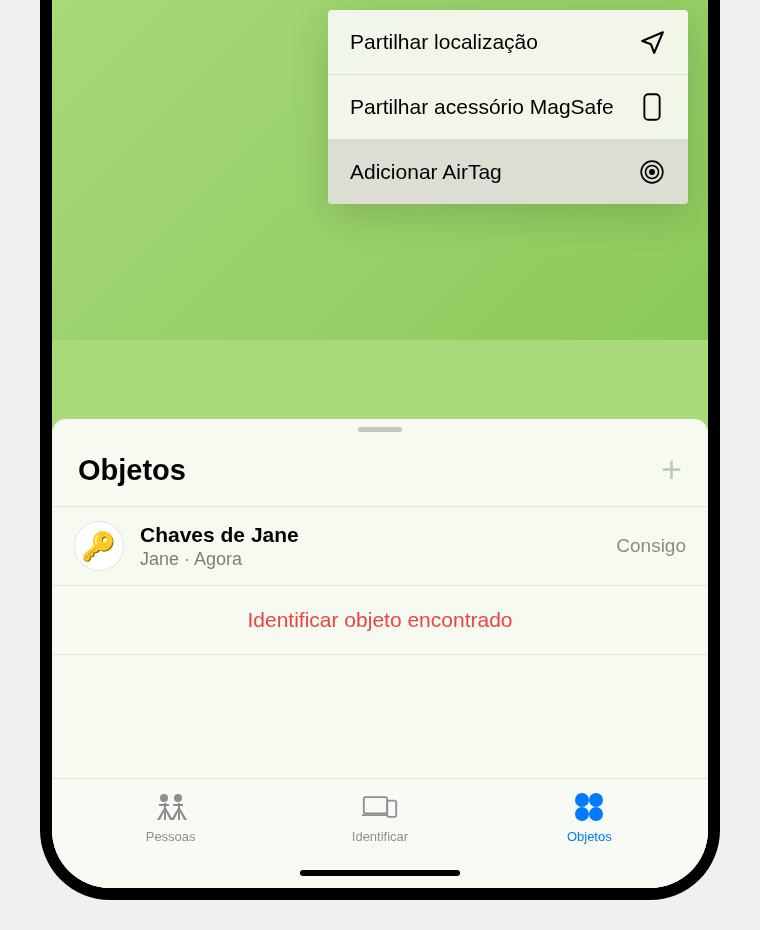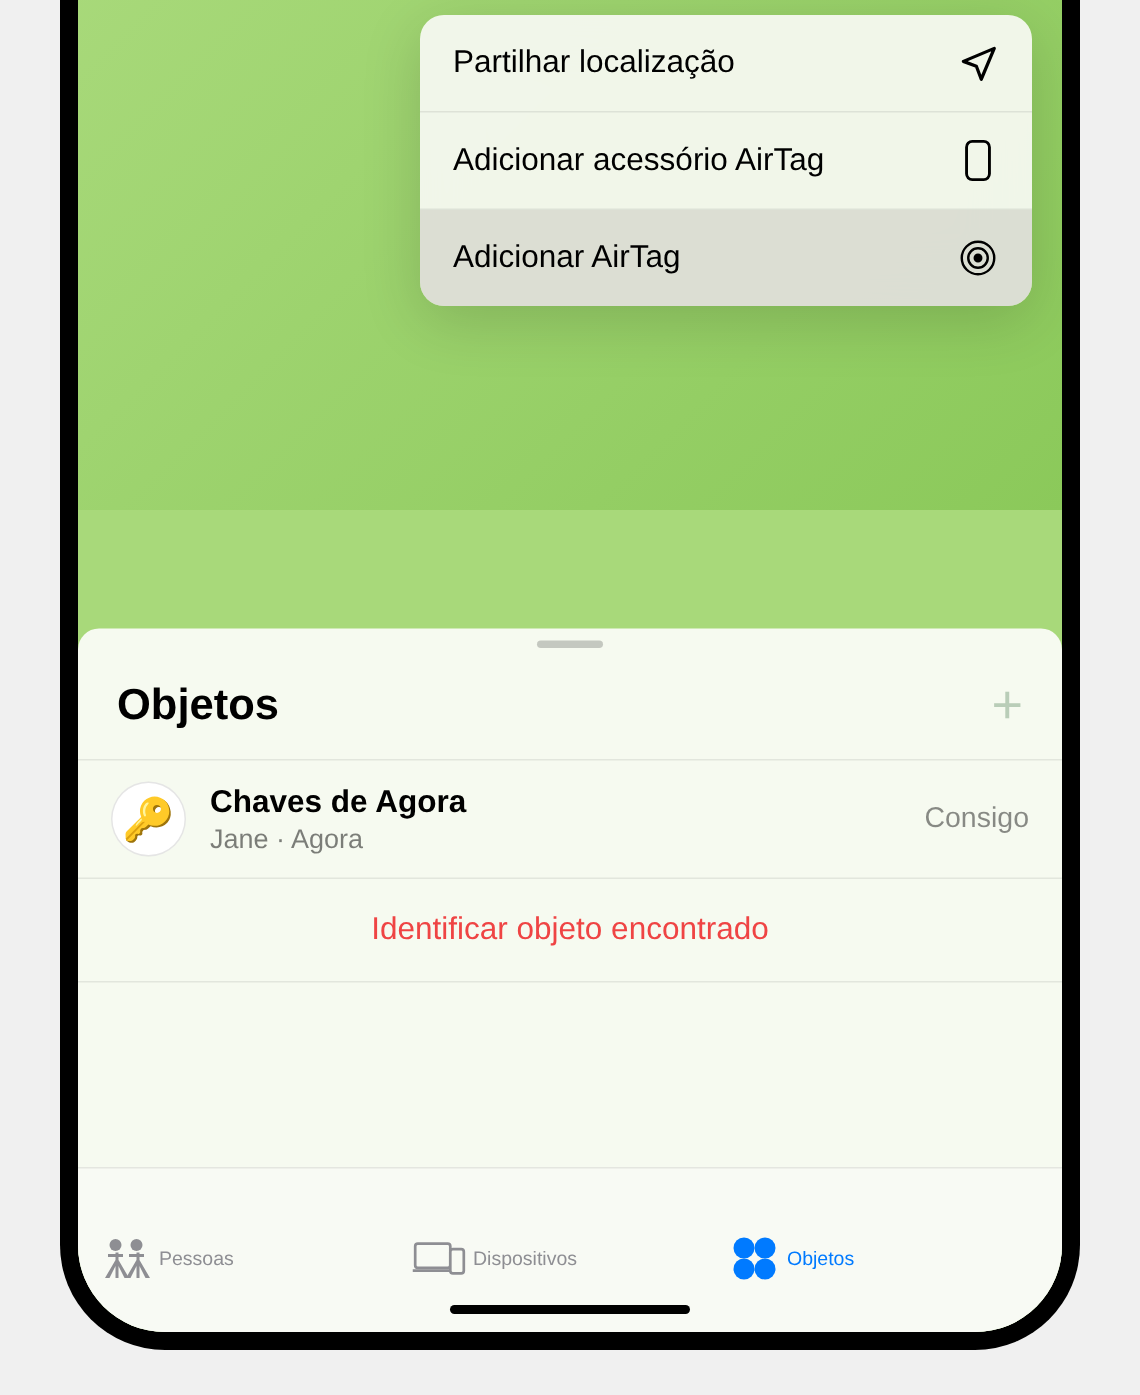--- a/index.html
+++ b/index.html
@@ -52,24 +52,24 @@
       left: 0;
       right: 0;
       height: 360px;
       background: linear-gradient(135deg, #a8d97a 0%, #8bc95a 100%);
     }
     
     .popup-menu {
       position: absolute;
       top: 30px;
       right: 20px;
-      width: 408px;
+      width: 360px;
       background: rgba(245, 248, 240, 0.95);
       backdrop-filter: blur(20px);
-      border-radius: 16px;
+      border-radius: 4px;
       overflow: hidden;
       box-shadow: 0 10px 40px rgba(0,0,0,0.15);
       text-align: right;
     }
     
     .menu-item {
       display: flex;
       align-items: center;
       justify-content: space-between;
       padding: 18px 22px;
@@ -194,20 +194,21 @@
       height: 110px;
       display: flex;
       justify-content: space-around;
       padding: 10px 14px 0;
       background: rgba(248, 250, 243, 0.95);
       border-top: 1px solid rgba(0,0,0,0.08);
     }
     
     .tab-item {
       display: flex;
+      flex-direction: column;
       align-items: center;
       gap: 4px;
       flex: 1;
       cursor: pointer;
     }
     
     .tab-icon {
       width: 36px;
       height: 36px;
       display: flex;
@@ -246,21 +247,21 @@
       <div class="popup-menu">
         <div class="menu-item">
           <span class="menu-item-text">Partilhar localização</span>
           <span class="menu-item-icon">
             <svg width="26" height="26" viewBox="0 0 24 24" fill="none" stroke="#000" stroke-width="2" stroke-linejoin="round">
               <path d="M3 11l19-8-8 19-3-8-8-3z"></path>
             </svg>
           </span>
         </div>
         <div class="menu-item">
-          <span class="menu-item-text">Adicionar acessório AirTag</span>
+          <span class="menu-item-text">Partilhar acessório MagSafe</span>
           <span class="menu-item-icon">
             <svg width="20" height="28" viewBox="0 0 14 22" fill="none" stroke="#000" stroke-width="1.5">
               <rect x="1" y="1" width="12" height="20" rx="3"></rect>
             </svg>
           </span>
         </div>
         <div class="menu-item">
           <span class="menu-item-text">Adicionar AirTag</span>
           <span class="menu-item-icon">
             <svg width="26" height="26" viewBox="0 0 24 24" fill="none" stroke="#000" stroke-width="1.5">
@@ -278,21 +279,21 @@
         <div class="sheet-header">
           <span class="sheet-title">Objetos</span>
           <span class="add-button">+</span>
         </div>
 
         <div class="item-row">
           <div class="item-icon-circle">
             <span style="font-size:28px">🔑</span>
           </div>
           <div class="item-info">
-            <div class="item-name">Chaves de Agora</div>
+            <div class="item-name">Chaves de Jane</div>
             <div class="item-location">Jane · Agora</div>
           </div>
           <div class="item-status">Consigo</div>
         </div>
 
         <div class="identify-link">Identificar objeto encontrado</div>
 
         <div class="tab-bar">
           <div class="tab-item">
             <span class="tab-icon">
@@ -308,21 +309,21 @@
             <span class="tab-label">Pessoas</span>
           </div>
           <div class="tab-item">
             <span class="tab-icon">
               <svg width="40" height="30" viewBox="0 0 40 30" fill="none" stroke="#8e8e93" stroke-width="2">
                 <rect x="2" y="4" width="26" height="18" rx="2" fill="none"></rect>
                 <line x1="0" y1="24" x2="30" y2="24" stroke-width="2"></line>
                 <rect x="28" y="8" width="10" height="18" rx="2" fill="#f8faf3" stroke="#8e8e93"></rect>
               </svg>
             </span>
-            <span class="tab-label">Dispositivos</span>
+            <span class="tab-label">Identificar</span>
           </div>
           <div class="tab-item active">
             <span class="tab-icon">
               <svg width="32" height="32" viewBox="0 0 32 32" fill="#007aff">
                 <circle cx="9" cy="9" r="7"></circle>
                 <circle cx="23" cy="9" r="7"></circle>
                 <circle cx="9" cy="23" r="7"></circle>
                 <circle cx="23" cy="23" r="7"></circle>
               </svg>
             </span>

